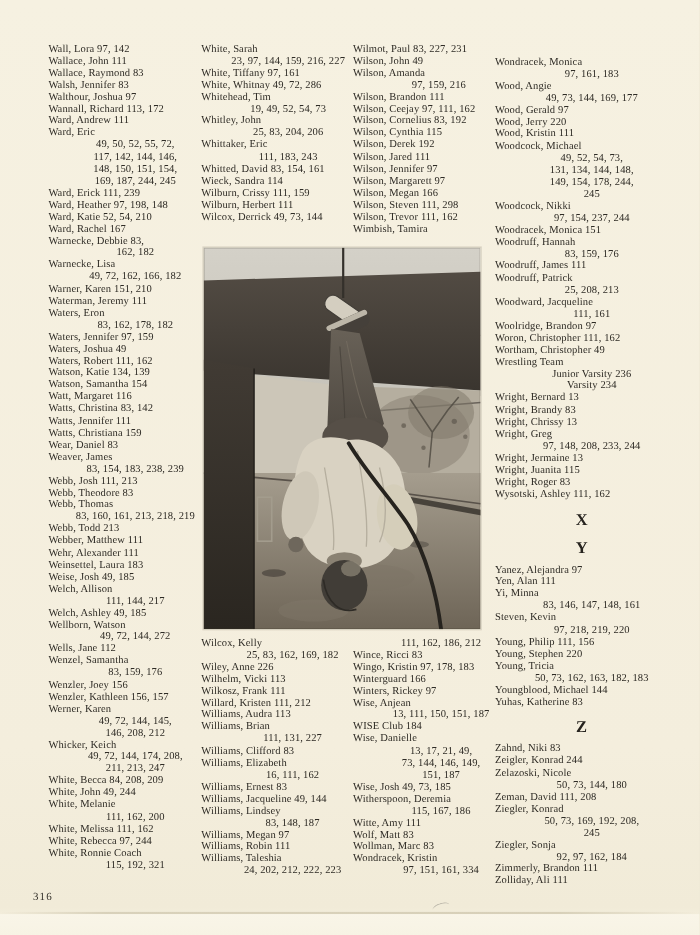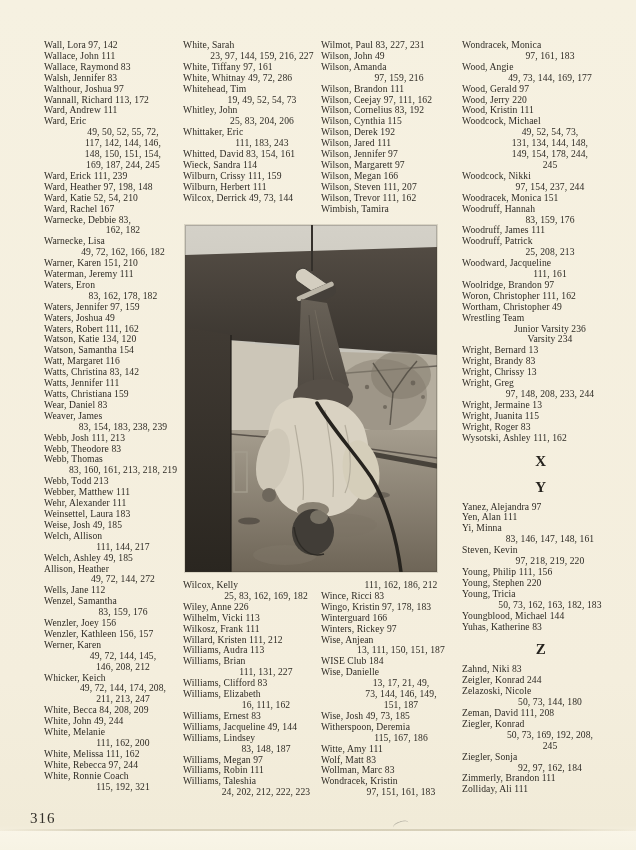--- a/index.html
+++ b/index.html
@@ -30,31 +30,31 @@
     line-height:18px;
     margin:9px 0 7px 0;
     letter-spacing:0.5px;
     color:#26231e;
   }
   #col1{left:44px;top:40px;width:140px;}
   #col2top{left:183px;top:40px;width:140px;}
   #col2bottom{left:183px;top:580px;width:148px;}
   #col3top{left:321px;top:40px;width:138px;}
   #col3bottom{left:321px;top:580px;width:142px;}
-  #col4{left:450px;top:40px;width:158px;margin-left:12px;}
+  #col4{left:450px;top:52px;width:158px;}
   #col4 .sec-header{margin-top:8px;margin-bottom:6px;}
   .photo{
     position:absolute;left:185px;top:225px;width:252px;height:347px;
     box-shadow:0 0 0 1px rgba(95,88,72,.18);
     overflow:hidden;
   }
   .photo svg{display:block;}
   .page-number{
     position:absolute;left:30px;top:810px;
-    font-size:15px;color:#33302a;letter-spacing:1px;
+    font-size:10px;color:#33302a;letter-spacing:1px;
   }
   .bottom-curl{
     position:absolute;left:0;top:829px;width:636px;height:2px;
     background:linear-gradient(90deg,rgba(185,175,145,0) 0%,rgba(178,168,138,.40) 15%,rgba(178,168,138,.42) 80%,rgba(185,175,145,0) 100%);
   }
   .bottom-strip{
     position:absolute;left:0;top:831px;width:636px;height:19px;
     background:linear-gradient(180deg,#f9f5e8,#f7f3e4);
   }
   .pencil-mark{
@@ -89,42 +89,42 @@
       <div class="line ind">162, 182</div>
       <div class="line">Warnecke, Lisa</div>
       <div class="line ind">49, 72, 162, 166, 182</div>
       <div class="line">Warner, Karen 151, 210</div>
       <div class="line">Waterman, Jeremy 111</div>
       <div class="line">Waters, Eron</div>
       <div class="line ind">83, 162, 178, 182</div>
       <div class="line">Waters, Jennifer 97, 159</div>
       <div class="line">Waters, Joshua 49</div>
       <div class="line">Waters, Robert 111, 162</div>
-      <div class="line">Watson, Katie 134, 120</div>
+      <div class="line">Watson, Katie 134, 139</div>
       <div class="line">Watson, Samantha 154</div>
       <div class="line">Watt, Margaret 116</div>
       <div class="line">Watts, Christina 83, 142</div>
       <div class="line">Watts, Jennifer 111</div>
       <div class="line">Watts, Christiana 159</div>
       <div class="line">Wear, Daniel 83</div>
       <div class="line">Weaver, James</div>
       <div class="line ind">83, 154, 183, 238, 239</div>
       <div class="line">Webb, Josh 111, 213</div>
       <div class="line">Webb, Theodore 83</div>
       <div class="line">Webb, Thomas</div>
       <div class="line ind">83, 160, 161, 213, 218, 219</div>
       <div class="line">Webb, Todd 213</div>
       <div class="line">Webber, Matthew 111</div>
       <div class="line">Wehr, Alexander 111</div>
       <div class="line">Weinsettel, Laura 183</div>
       <div class="line">Weise, Josh 49, 185</div>
       <div class="line">Welch, Allison</div>
       <div class="line ind">111, 144, 217</div>
       <div class="line">Welch, Ashley 49, 185</div>
-      <div class="line">Allison, Heather</div>
+      <div class="line">Wellborn, Watson</div>
       <div class="line ind">49, 72, 144, 272</div>
       <div class="line">Wells, Jane 112</div>
       <div class="line">Wenzel, Samantha</div>
       <div class="line ind">83, 159, 176</div>
       <div class="line">Wenzler, Joey 156</div>
       <div class="line">Wenzler, Kathleen 156, 157</div>
       <div class="line">Werner, Karen</div>
       <div class="line ind">49, 72, 144, 145,</div>
       <div class="line ind">146, 208, 212</div>
       <div class="line">Whicker, Keich</div>
@@ -163,21 +163,21 @@
       <div class="line ind">97, 159, 216</div>
       <div class="line">Wilson, Brandon 111</div>
       <div class="line">Wilson, Ceejay 97, 111, 162</div>
       <div class="line">Wilson, Cornelius 83, 192</div>
       <div class="line">Wilson, Cynthia 115</div>
       <div class="line">Wilson, Derek 192</div>
       <div class="line">Wilson, Jared 111</div>
       <div class="line">Wilson, Jennifer 97</div>
       <div class="line">Wilson, Margarett 97</div>
       <div class="line">Wilson, Megan 166</div>
-      <div class="line">Wilson, Steven 111, 207</div>
+      <div class="line">Wilson, Steven 111, 298</div>
       <div class="line">Wilson, Trevor 111, 162</div>
       <div class="line">Wimbish, Tamira</div>
     </div>
   <div id="col2bottom" class="col">
       <div class="line">Wilcox, Kelly</div>
       <div class="line ind">25, 83, 162, 169, 182</div>
       <div class="line">Wiley, Anne 226</div>
       <div class="line">Wilhelm, Vicki 113</div>
       <div class="line">Wilkosz, Frank 111</div>
       <div class="line">Willard, Kristen 111, 212</div>
@@ -209,21 +209,21 @@
       <div class="line ind">13, 17, 21, 49,</div>
       <div class="line ind">73, 144, 146, 149,</div>
       <div class="line ind">151, 187</div>
       <div class="line">Wise, Josh 49, 73, 185</div>
       <div class="line">Witherspoon, Deremia</div>
       <div class="line ind">115, 167, 186</div>
       <div class="line">Witte, Amy 111</div>
       <div class="line">Wolf, Matt 83</div>
       <div class="line">Wollman, Marc 83</div>
       <div class="line">Wondracek, Kristin</div>
-      <div class="line ind">97, 151, 161, 183</div>
+      <div class="line ind">97, 151, 161, 334</div>
     </div>
   <div id="col4" class="col">
       <div class="line">Wondracek, Monica</div>
       <div class="line ind">97, 161, 183</div>
       <div class="line">Wood, Angie</div>
       <div class="line ind">49, 73, 144, 169, 177</div>
       <div class="line">Wood, Gerald 97</div>
       <div class="line">Wood, Jerry 220</div>
       <div class="line">Wood, Kristin 111</div>
       <div class="line">Woodcock, Michael</div>

